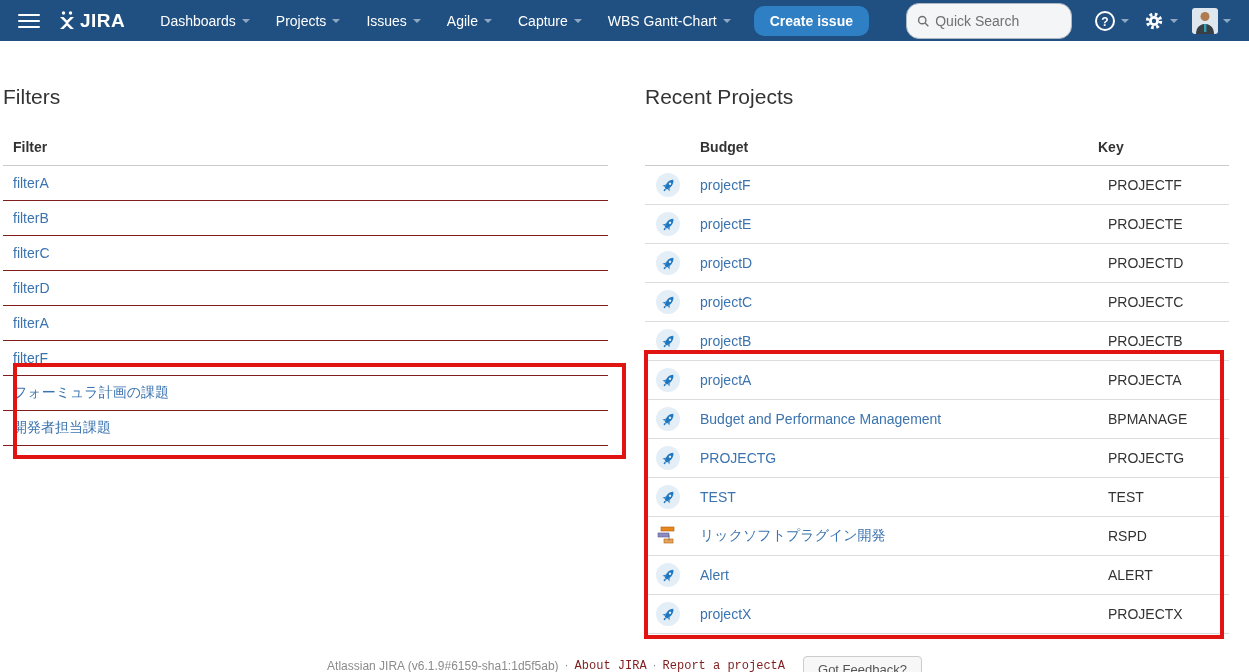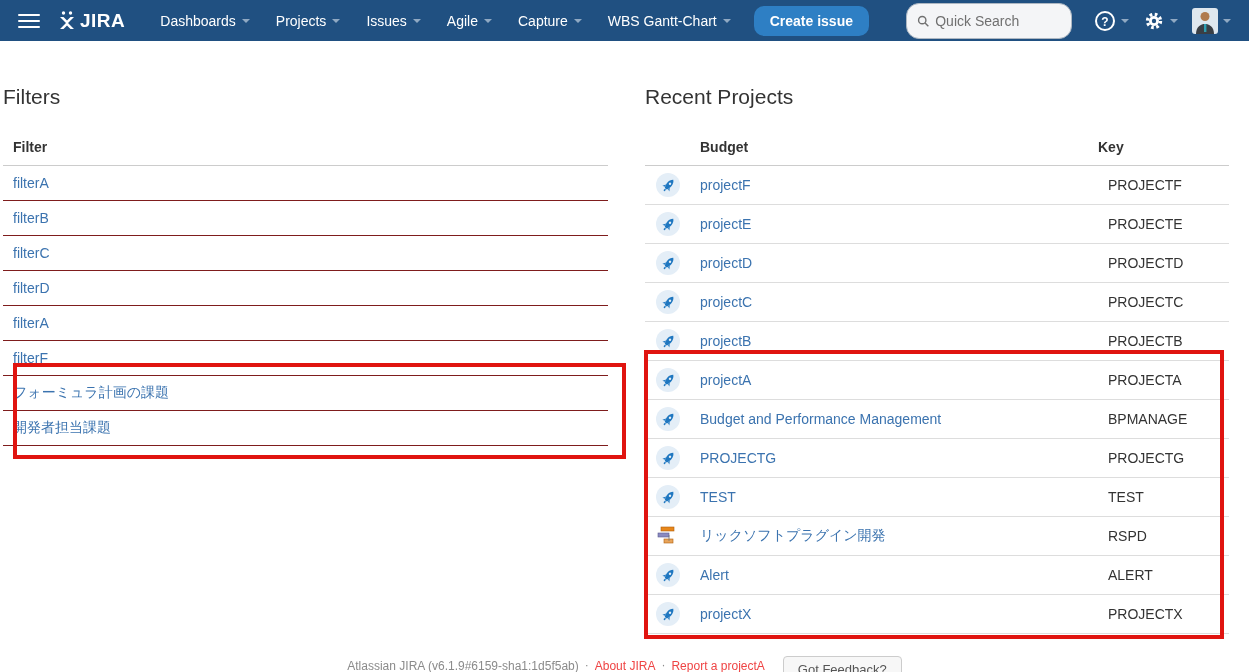--- a/index.html
+++ b/index.html
@@ -58,21 +58,21 @@
   .red-box { position: absolute; border: 4px solid #e01410; pointer-events: none; }
   .red-box.left  { left: 13px;  top: 363px; width: 613px; height: 96px; }
   .red-box.right { left: 644px; top: 350px; width: 580px; height: 289px; }
 
   
   .footer { position: absolute; left: 0; top: 656px; width: 100%; height: 16px;
     display: flex; justify-content: center; align-items: flex-start;
     font-size: 12px; color: #8b8b8b; }
   .footer .sep { margin: 2px 6px 0 6px; }
   .footer-text { margin-top: 3px; }
-  .footer a { color: #ef4444; text-decoration: none; }
+  .footer a { color: #7f1d1d; text-decoration: none; font-family: Liberation Mono, monospace; }
   .feedback-btn { margin-left: 18px; background: #f7f7f7; border: 1px solid #ccc;
     border-radius: 4px; font-size: 13px; color: #555; padding: 5px 14px;
     cursor: pointer; font-family: inherit; }
 </style>
 </head>
 <body>
 
 <div class="page">
 
   <header class="topnav">

